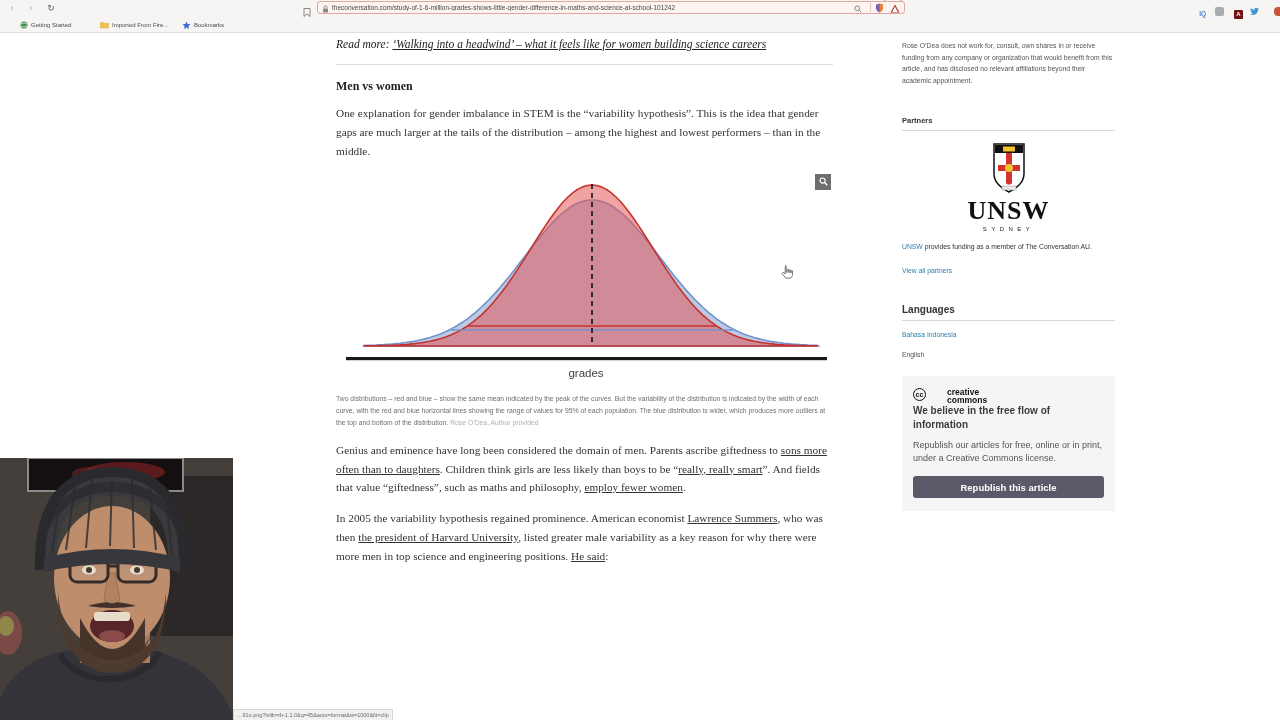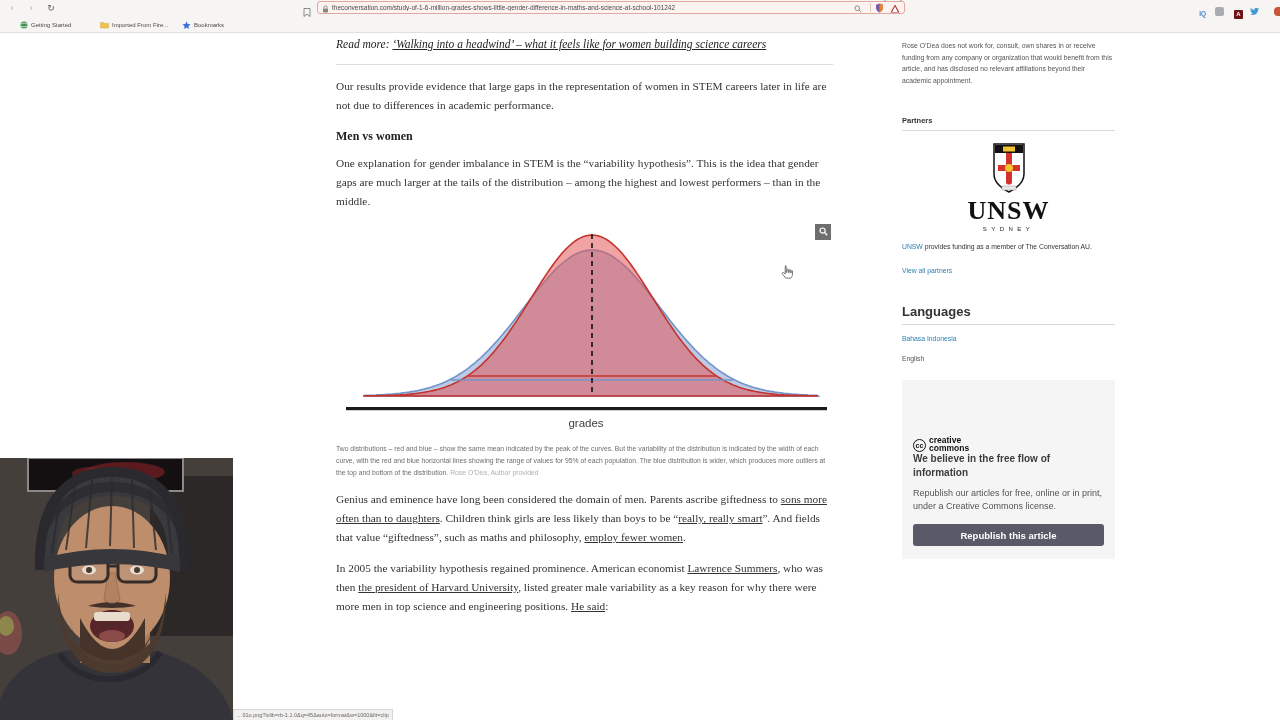--- a/index.html
+++ b/index.html
@@ -42,33 +42,33 @@
              display:flex; align-items:center; justify-content:center; cursor:pointer; }
   .caption { font-family:"Liberation Sans", sans-serif; font-size:6.8px; line-height:1.75;
              color:#6e6e6e; margin:2px 0 12px 0; }
   .caption .credit { color:#b0b0b0; }
 
   
   .sidebar { position:absolute; left:902px; top:6px; width:213px; font-size:6.8px; color:#444; }
   .disclosure { font-size:6.8px; line-height:1.7; color:#555; }
   .sb-h { font-size:7.5px; font-weight:bold; color:#333; margin-top:30px; padding-bottom:5px;
           border-bottom:1px solid #d8d8d8; }
-  .sb-h.big { font-size:13px; }
+  .sb-h.big { font-size:10px; }
   .sb-link { color:#2d7fb0; cursor:pointer; }
   .partner-logo { display:flex; flex-direction:column; align-items:center; margin:12px 0 10px 0; }
   .unsw-word { font-family:"Liberation Serif", serif; font-weight:bold; font-size:26px;
                letter-spacing:1px; color:#111; line-height:1; margin-top:3px; }
   .unsw-sydney { font-size:6px; letter-spacing:4.5px; color:#222; margin-top:2px; }
   .fund-line { font-size:6.8px; line-height:1.6; color:#333; margin-top:8px; }
   .viewall { margin-top:14px; font-size:6.8px; }
   .lang-item { margin-top:8px; font-size:6.8px; line-height:1.7; }
   .lang-current { color:#555; }
 
   .ccbox { margin-top:16px; background:#f5f5f5; padding:12px 11px 13px 11px; }
-  .cclogo { display:flex; align-items:flex-end; gap:3px; color:#111;margin-top:44px; }
+  .cclogo { display:flex; align-items:flex-start; gap:21px; color:#111; }
   .cclogo .cc-circ { width:13px; height:13px; border:1.6px solid #111; border-radius:50%;
                      display:flex; align-items:center; justify-content:center;
                      font-weight:bold; font-size:7px; }
   .cclogo .cc-words { font-weight:bold; font-size:8.5px; line-height:0.95; letter-spacing:0; }
   .cc-head { font-size:10px; font-weight:bold; color:#3c3c3c; line-height:1.35; }
   .cc-body { font-size:9px; color:#555; line-height:1.45; margin-top:8px; }
   .cc-btn { margin-top:11px; height:22px; background:#595968; border-radius:3px; color:#fff;
             font-weight:bold; font-size:9.5px; display:flex; align-items:center;
             justify-content:center; cursor:pointer; }
 
@@ -174,21 +174,20 @@
   </div>
 
   <div class="content">
 
     <div class="article">
       <div class="readmore">
         <span>Read more:</span>
         <span class="rm-link">‘Walking into a headwind’ – what it feels like for women building science careers</span>
       </div>
       <hr>
-      <p>Our results provide evidence that large gaps in the representation of women in STEM careers later in life are not due to differences in academic performance.</p>
       <h2>Men vs women</h2>
       <p>One explanation for gender imbalance in STEM is the “variability hypothesis”. This is the idea that gender gaps are much larger at the tails of the distribution – among the highest and lowest performers – than in the middle.</p>
 
       <div class="figure">
         <svg id="chart" width="497" height="210" viewBox="0 0 497 210">
           <path id="curve-blue-fill" d="M 28 173 L 28 172.5 L 31 172.4 L 34 172.3 L 37 172.2 L 40 172.1 L 43 171.9 L 46 171.8 L 49 171.6 L 52 171.4 L 55 171.2 L 58 170.9 L 61 170.6 L 64 170.3 L 67 169.9 L 70 169.5 L 73 169.1 L 76 168.6 L 79 168.1 L 82 167.5 L 85 166.8 L 88 166.1 L 91 165.3 L 94 164.5 L 97 163.5 L 100 162.5 L 103 161.4 L 106 160.2 L 109 158.9 L 112 157.5 L 115 156.0 L 118 154.4 L 121 152.7 L 124 150.8 L 127 148.9 L 130 146.8 L 133 144.6 L 136 142.2 L 139 139.8 L 142 137.2 L 145 134.5 L 148 131.6 L 151 128.7 L 154 125.6 L 157 122.4 L 160 119.1 L 163 115.7 L 166 112.2 L 169 108.6 L 172 104.9 L 175 101.2 L 178 97.4 L 181 93.5 L 184 89.6 L 187 85.7 L 190 81.8 L 193 77.9 L 196 74.1 L 199 70.3 L 202 66.5 L 205 62.8 L 208 59.2 L 211 55.7 L 214 52.4 L 217 49.1 L 220 46.1 L 223 43.2 L 226 40.5 L 229 38.1 L 232 35.8 L 235 33.8 L 238 32.0 L 241 30.5 L 244 29.3 L 247 28.3 L 250 27.6 L 253 27.1 L 256 27.0 L 259 27.1 L 262 27.6 L 265 28.3 L 268 29.3 L 271 30.5 L 274 32.0 L 277 33.8 L 280 35.8 L 283 38.1 L 286 40.5 L 289 43.2 L 292 46.1 L 295 49.1 L 298 52.4 L 301 55.7 L 304 59.2 L 307 62.8 L 310 66.5 L 313 70.3 L 316 74.1 L 319 77.9 L 322 81.8 L 325 85.7 L 328 89.6 L 331 93.5 L 334 97.4 L 337 101.2 L 340 104.9 L 343 108.6 L 346 112.2 L 349 115.7 L 352 119.1 L 355 122.4 L 358 125.6 L 361 128.7 L 364 131.6 L 367 134.5 L 370 137.2 L 373 139.8 L 376 142.2 L 379 144.6 L 382 146.8 L 385 148.9 L 388 150.8 L 391 152.7 L 394 154.4 L 397 156.0 L 400 157.5 L 403 158.9 L 406 160.2 L 409 161.4 L 412 162.5 L 415 163.5 L 418 164.5 L 421 165.3 L 424 166.1 L 427 166.8 L 430 167.5 L 433 168.1 L 436 168.6 L 439 169.1 L 442 169.5 L 445 169.9 L 448 170.3 L 451 170.6 L 454 170.9 L 457 171.2 L 460 171.4 L 463 171.6 L 466 171.8 L 469 171.9 L 472 172.1 L 475 172.2 L 478 172.3 L 481 172.4 L 482 173 Z" fill="rgba(122,150,205,0.50)" stroke="#7494c8" stroke-width="1.6"></path>
           <path id="curve-red-fill" d="M 28 173 L 28 172.9 L 31 172.8 L 34 172.8 L 37 172.7 L 40 172.7 L 43 172.6 L 46 172.6 L 49 172.5 L 52 172.4 L 55 172.3 L 58 172.2 L 61 172.0 L 64 171.9 L 67 171.7 L 70 171.5 L 73 171.2 L 76 170.9 L 79 170.6 L 82 170.2 L 85 169.8 L 88 169.4 L 91 168.8 L 94 168.3 L 97 167.6 L 100 166.9 L 103 166.1 L 106 165.2 L 109 164.2 L 112 163.1 L 115 161.9 L 118 160.5 L 121 159.1 L 124 157.5 L 127 155.8 L 130 153.9 L 133 151.9 L 136 149.7 L 139 147.4 L 142 144.9 L 145 142.3 L 148 139.4 L 151 136.4 L 154 133.2 L 157 129.9 L 160 126.3 L 163 122.6 L 166 118.8 L 169 114.8 L 172 110.6 L 175 106.3 L 178 101.9 L 181 97.4 L 184 92.8 L 187 88.1 L 190 83.3 L 193 78.5 L 196 73.7 L 199 69.0 L 202 64.2 L 205 59.5 L 208 54.9 L 211 50.4 L 214 46.0 L 217 41.8 L 220 37.7 L 223 33.9 L 226 30.3 L 229 27.0 L 232 24.0 L 235 21.3 L 238 18.9 L 241 16.8 L 244 15.1 L 247 13.7 L 250 12.8 L 253 12.2 L 256 12.0 L 259 12.2 L 262 12.8 L 265 13.7 L 268 15.1 L 271 16.8 L 274 18.9 L 277 21.3 L 280 24.0 L 283 27.0 L 286 30.3 L 289 33.9 L 292 37.7 L 295 41.8 L 298 46.0 L 301 50.4 L 304 54.9 L 307 59.5 L 310 64.2 L 313 69.0 L 316 73.7 L 319 78.5 L 322 83.3 L 325 88.1 L 328 92.8 L 331 97.4 L 334 101.9 L 337 106.3 L 340 110.6 L 343 114.8 L 346 118.8 L 349 122.6 L 352 126.3 L 355 129.9 L 358 133.2 L 361 136.4 L 364 139.4 L 367 142.3 L 370 144.9 L 373 147.4 L 376 149.7 L 379 151.9 L 382 153.9 L 385 155.8 L 388 157.5 L 391 159.1 L 394 160.5 L 397 161.9 L 400 163.1 L 403 164.2 L 406 165.2 L 409 166.1 L 412 166.9 L 415 167.6 L 418 168.3 L 421 168.8 L 424 169.4 L 427 169.8 L 430 170.2 L 433 170.6 L 436 170.9 L 439 171.2 L 442 171.5 L 445 171.7 L 448 171.9 L 451 172.0 L 454 172.2 L 457 172.3 L 460 172.4 L 463 172.5 L 466 172.6 L 469 172.6 L 472 172.7 L 475 172.7 L 478 172.8 L 481 172.8 L 482 173 Z" fill="rgba(226,88,88,0.55)" stroke="#c3342f" stroke-width="1.6"></path>
           <line id="line-red" x1="132" x2="380" y1="153" y2="153" stroke="#c3342f" stroke-width="1.6"></line>
           <line id="line-blue" x1="115" x2="397" y1="157" y2="157" stroke="#7494c8" stroke-width="1.6"></line>
           <line id="mean-line" stroke="#111" stroke-width="1.6" stroke-dasharray="5,4" x1="256" x2="256" y1="11" y2="173"></line>

